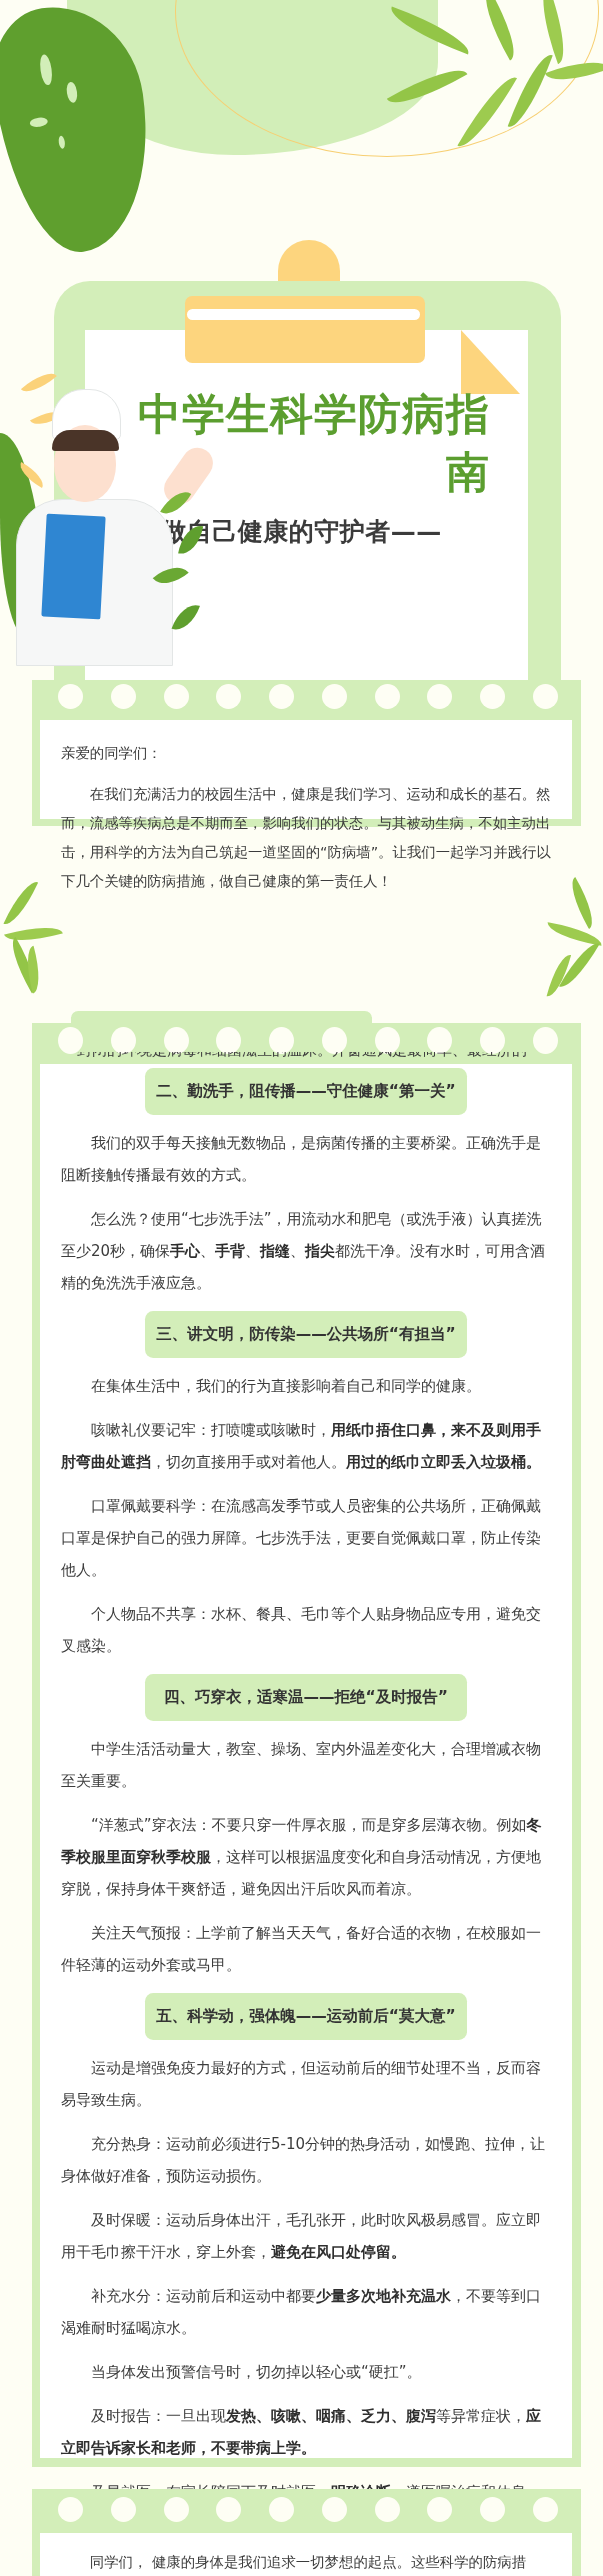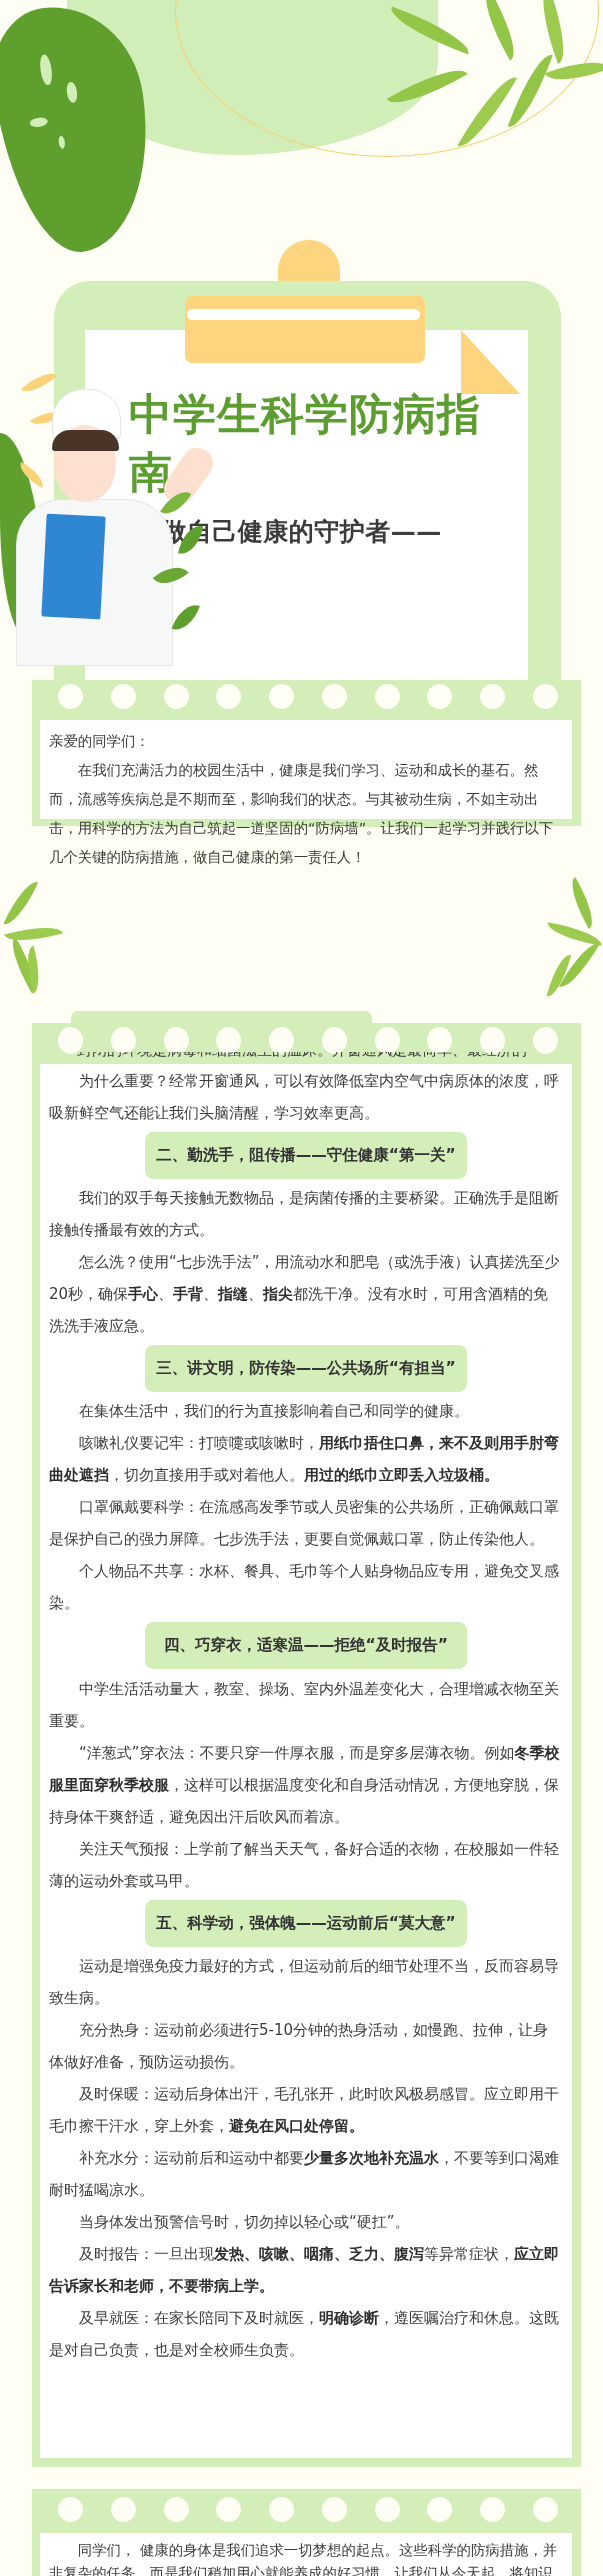--- a/index.html
+++ b/index.html
@@ -40,21 +40,21 @@
     background:#fdd57e; border-radius:7.2px;
   }
   .clip-bar-stripe {
     position:absolute; left:187px; top:309px; width:233px; height:11.3px; background:#ffffff; border-radius:5.7px;
   }
   .hero-title1 {
     position:absolute; left:0; width:603px; top:515px; text-align:center;
     font-size:25px; font-weight:bold; color:#3b3b3b; letter-spacing:0.5px;
   }
   .hero-title2 {
-    position:absolute; left:129px; width:361px; top:386px; text-align:left;
+    position:absolute; left:129px; width:361px; top:386px; text-align:right;
     font-size:43px; font-weight:bold; color:#5b9e2f; letter-spacing:1px;
   }
 
   
   .leaf { position:absolute; border-radius:0 100% 0 100%; }
   .monstera {
     position:absolute; left:0; top:5.2px; width:147px; height:247px;
     background:#5f9f2e; border-radius:40% 60% 55% 45% / 30% 40% 60% 70%;
     transform:rotate(-8deg);
   }
@@ -77,21 +77,21 @@
 
   .tab {
     position:absolute; left:71px; top:1011px; width:301px; height:20.6px;
     background:#d3eeb9; border-radius:7.2px 7.2px 0 0;
   }
 
   .text-block {
     position:absolute; left:49px; width:514px;
     font-size:15px; line-height:32px; color:#3c3c3c;
   }
-  .p { margin:0; text-indent:2em; }
+  .p { margin:12px; text-indent:2em; }
   .p.noindent { text-indent:0; }
   .p b { font-weight:bold; color:#2f2f2f; }
   .sec-head {
     display:block; margin:3.1px auto 3.1px auto; width:322px; height:47px;
     background:#d3eeb9; border-radius:8.2px; text-align:center;
     font-size:15.5px; font-weight:bold; line-height:47px; color:#333333;
   }
 
   .clipped-line {
     position:absolute; left:77px; top:1052px; width:489px; height:11.3px; overflow:hidden;
@@ -199,21 +199,20 @@
     <div class="dot" style="height:27px"></div>
     <div class="dot" style="height:27px"></div>
     <div class="dot" style="height:27px"></div>
     <div class="dot" style="height:27px"></div>
 </div>
 <div class="clipped-line" data-name="clipped-text-line"><span>封闭的环境是病毒和细菌滋生的温床。开窗通风是最简单、最经济的</span></div>
 <div class="card-inner" style="top:1064px;height:1394px;" data-name="main-card-body"></div>
 
 <div class="text-block" style="top:1065px;" data-name="main-text">
 
-  <p class="p" data-name="section1-why"><span>为什么重要？</span><span>经常开窗通风，可以有效降低室内空气中病原体的浓度，呼吸新鲜空气还能让我们头脑清醒，学习效率更高。</span></p>
 
   <span class="sec-head" data-name="section2-heading">二、勤洗手，阻传播——守住健康“第一关”</span>
   <p class="p" data-name="section2-intro">我们的双手每天接触无数物品，是病菌传播的主要桥梁。正确洗手是阻断接触传播最有效的方式。</p>
   <p class="p" data-name="section2-how"><span>怎么洗？使用“七步洗手法”，用流动水和肥皂（或洗手液）认真搓洗至少20秒，确保</span><b>手心</b><span>、</span><b>手背</b><span>、</span><b>指缝</b><span>、</span><b>指尖</b><span>都洗干净。没有水时，可用含酒精的免洗洗手液应急。</span></p>
 
   <span class="sec-head" data-name="section3-heading">三、讲文明，防传染——公共场所“有担当”</span>
   <p class="p" data-name="section3-intro">在集体生活中，我们的行为直接影响着自己和同学的健康。</p>
   <p class="p" data-name="section3-cough"><span>咳嗽礼仪要记牢：打喷嚏或咳嗽时，</span><b>用纸巾捂住口鼻，来不及则用手肘弯曲处遮挡</b><span>，切勿直接用手或对着他人。</span><b>用过的纸巾立即丢入垃圾桶。</b></p>
   <p class="p" data-name="section3-mask">口罩佩戴要科学：在流感高发季节或人员密集的公共场所，正确佩戴口罩是保护自己的强力屏障。七步洗手法，更要自觉佩戴口罩，防止传染他人。</p>
   <p class="p" data-name="section3-items">个人物品不共享：水杯、餐具、毛巾等个人贴身物品应专用，避免交叉感染。</p>

